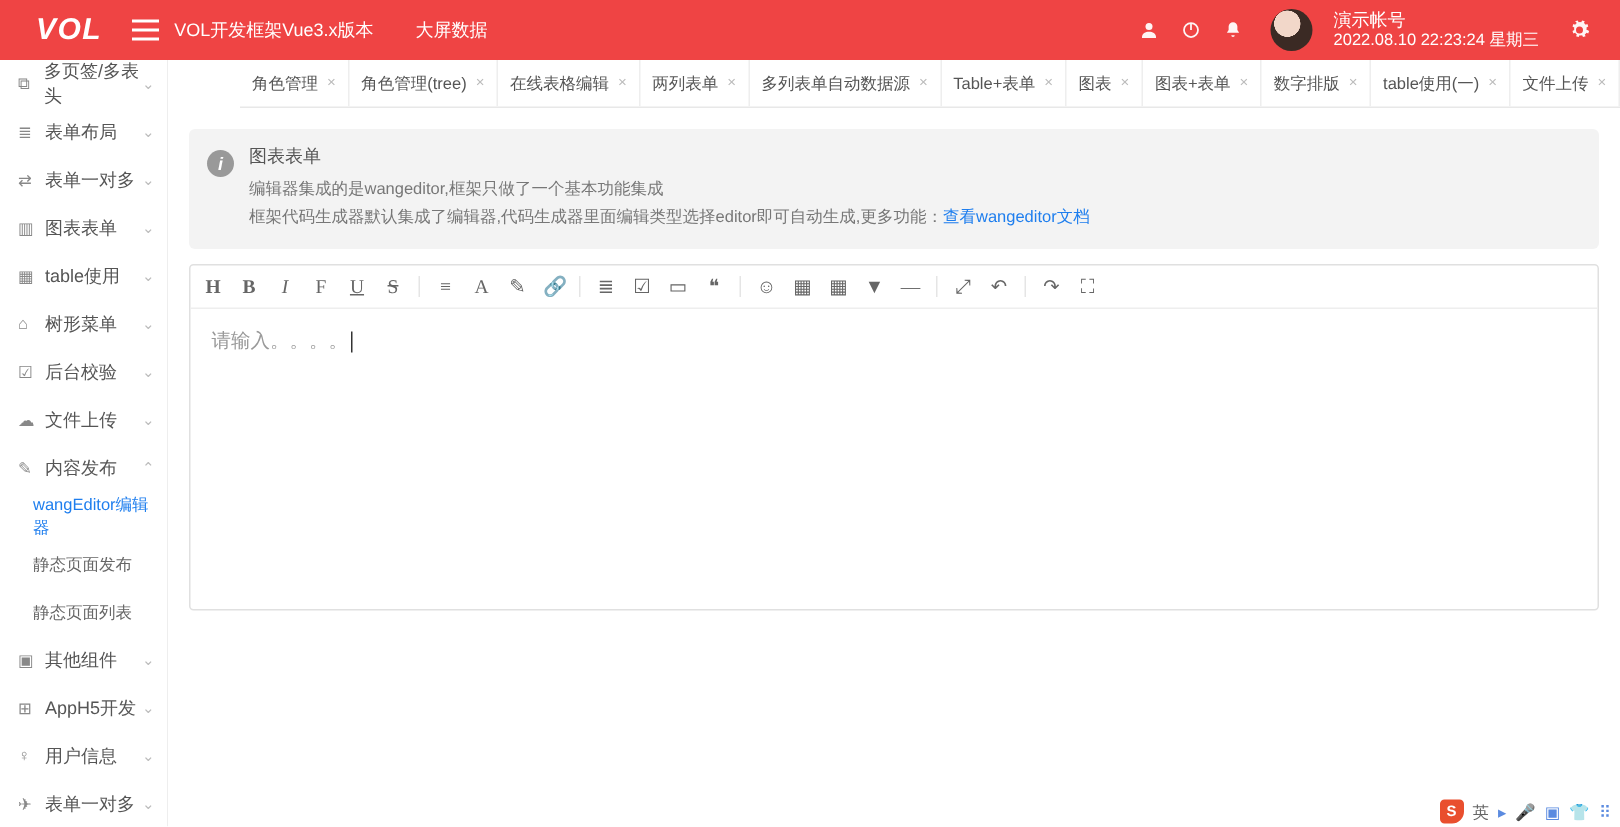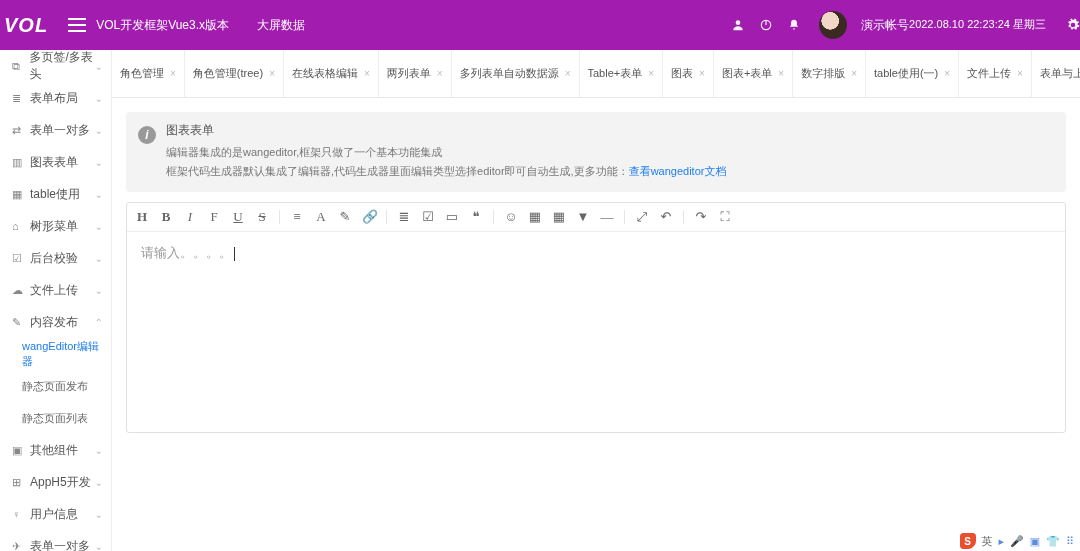--- a/index.html
+++ b/index.html
@@ -1,43 +1,43 @@
 <!DOCTYPE html>
 <html><head>
 <meta charset="utf-8">
 <style>
 * { margin: 0; padding: 0; box-sizing: border-box; }
 body { font-family: -apple-system, BlinkMacSystemFont, "Segoe UI", "PingFang SC", "Microsoft YaHei", sans-serif; font-size: 12px; background: #fff; width: 1080px; height: 551px; overflow: hidden; position: relative; }
 
 
-.header { height: 50px; background: #a21caf; color: #fff; display: flex; align-items: center; padding: 0 0; }
+.header { height: 40px; background: #ef4444; color: #fff; display: flex; align-items: center; padding: 0 20px; }
 .logo { font-size: 20px; font-weight: 700; font-style: italic; letter-spacing: 1px; padding: 0 10px 0 4px; }
 .menu-icon { width: 18px; height: 14px; margin: 0 10px; cursor: pointer; }
 .menu-icon span { display: block; height: 2px; background: #fff; margin-bottom: 4px; }
 .header-nav { display: flex; gap: 24px; margin-left: 8px; font-size: 12px; flex-direction: column; }
 .header-nav span { cursor: pointer; white-space: nowrap; }
 .header-right { margin-left: auto; display: flex; align-items: center; gap: 14px; }
 .header-icon { width: 14px; height: 14px; opacity: .95; cursor: pointer; }
 .avatar { width: 28px; height: 28px; border-radius: 50%; background: radial-gradient(circle at 40% 35%, #f2d7c9 0 35%, #3b2a24 36% 100%); margin-left: 4px; }
-.user-info { display: flex; line-height: 1.2; font-size: 11px; }
+.user-info { display: flex; flex-direction: column; line-height: 1.2; font-size: 11px; }
 .user-info .t { font-size: 12px; }
 .gear { margin-left: 6px; }
 
 
 .body-wrap { display: flex; height: calc(100% - 40px); }
 .sidebar { width: 112px; border-right: 1px solid #eee; overflow-y: auto; background: #fff; }
 .side-item { display: flex; align-items: center; height: 32px; padding: 0 10px 0 12px; font-size: 12px; color: #555; cursor: pointer; position: relative; }
 .side-item.child { padding-left: 22px; font-size: 11px; color: #666; }
 .side-item.child.active { color: #1e7eee; }
 .side-item .ic { width: 12px; margin-right: 6px; color: #888; font-size: 11px; }
 .side-item .chev { position: absolute; right: 8px; color: #bbb; font-size: 10px; }
 
 
 .content { flex: 1; display: flex; flex-direction: column; min-width: 0; }
-.tabs { display: flex; height: 48px; border-bottom: 1px solid #e8e8e8; background: #fff; font-size: 11px; overflow: hidden; }
+.tabs { display: flex; height: 32px; border-bottom: 1px solid #e8e8e8; background: #fff; font-size: 11px; overflow: hidden; margin-left: 48px; }
 .tab { display: flex; align-items: center; padding: 0 8px; border-right: 1px solid #eee; color: #555; cursor: pointer; white-space: nowrap; gap: 6px; }
 .tab .close { color: #bbb; font-size: 10px; }
 
 .page { flex: 1; padding: 14px 14px 0 14px; background: #fff; overflow: auto; }
 
 .info-box { background: #f3f3f3; border-radius: 4px; padding: 10px 14px 12px 40px; position: relative; margin-bottom: 10px; }
 .info-box .info-ic { position: absolute; left: 12px; top: 14px; width: 18px; height: 18px; border-radius: 50%; background: #999; color: #fff; text-align: center; line-height: 18px; font-size: 12px; font-style: italic; font-weight: bold; }
 .info-box .title { font-size: 12px; color: #555; margin-bottom: 4px; }
 .info-box .line { font-size: 11px; color: #777; line-height: 1.7; }
 .info-box a { color: #1e7eee; text-decoration: none; }

